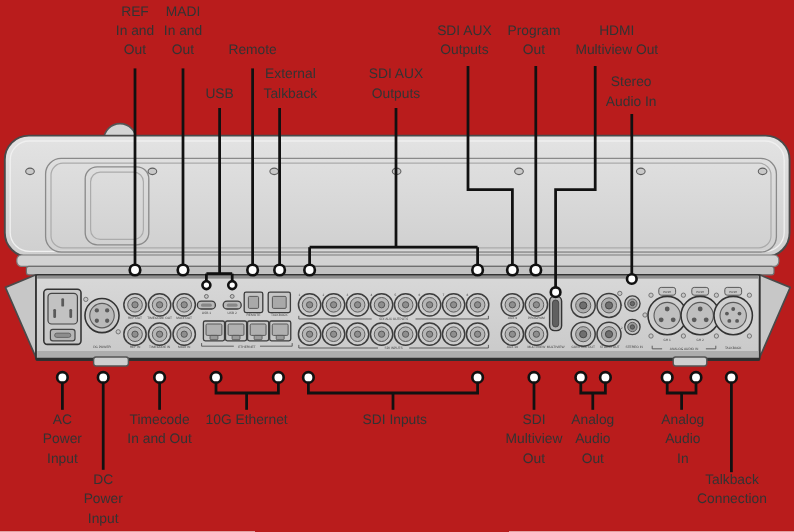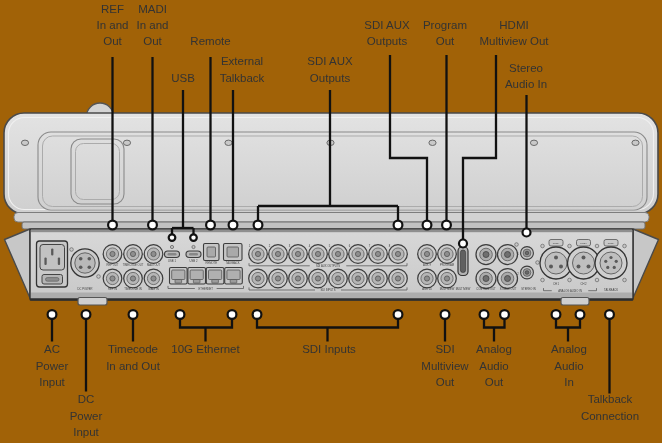--- a/index.html
+++ b/index.html
@@ -1,16 +1,16 @@
 <!DOCTYPE html>
 <html><head>
 <meta charset="utf-8">
 <style>
   html,body{margin:0;padding:0;background:#ffffff;}
-  .stage{position:relative;width:662px;height:443px;background:#a16207;overflow:hidden;}
+  .stage{position:relative;width:662px;height:443px;background:#b91c1c;overflow:hidden;}
   svg{display:block;}
   svg text{font-family:"Liberation Sans","DejaVu Sans",sans-serif;}
   .callout-text{fill:#333333;font-size:11.5px;}
   .micro{fill:#3c3c3c;}
 </style>
 </head>
 <body>
 
 <div class="stage">
   <svg id="diagram" width="662" height="443" viewBox="0 0 662 443" xmlns="http://www.w3.org/2000/svg">

